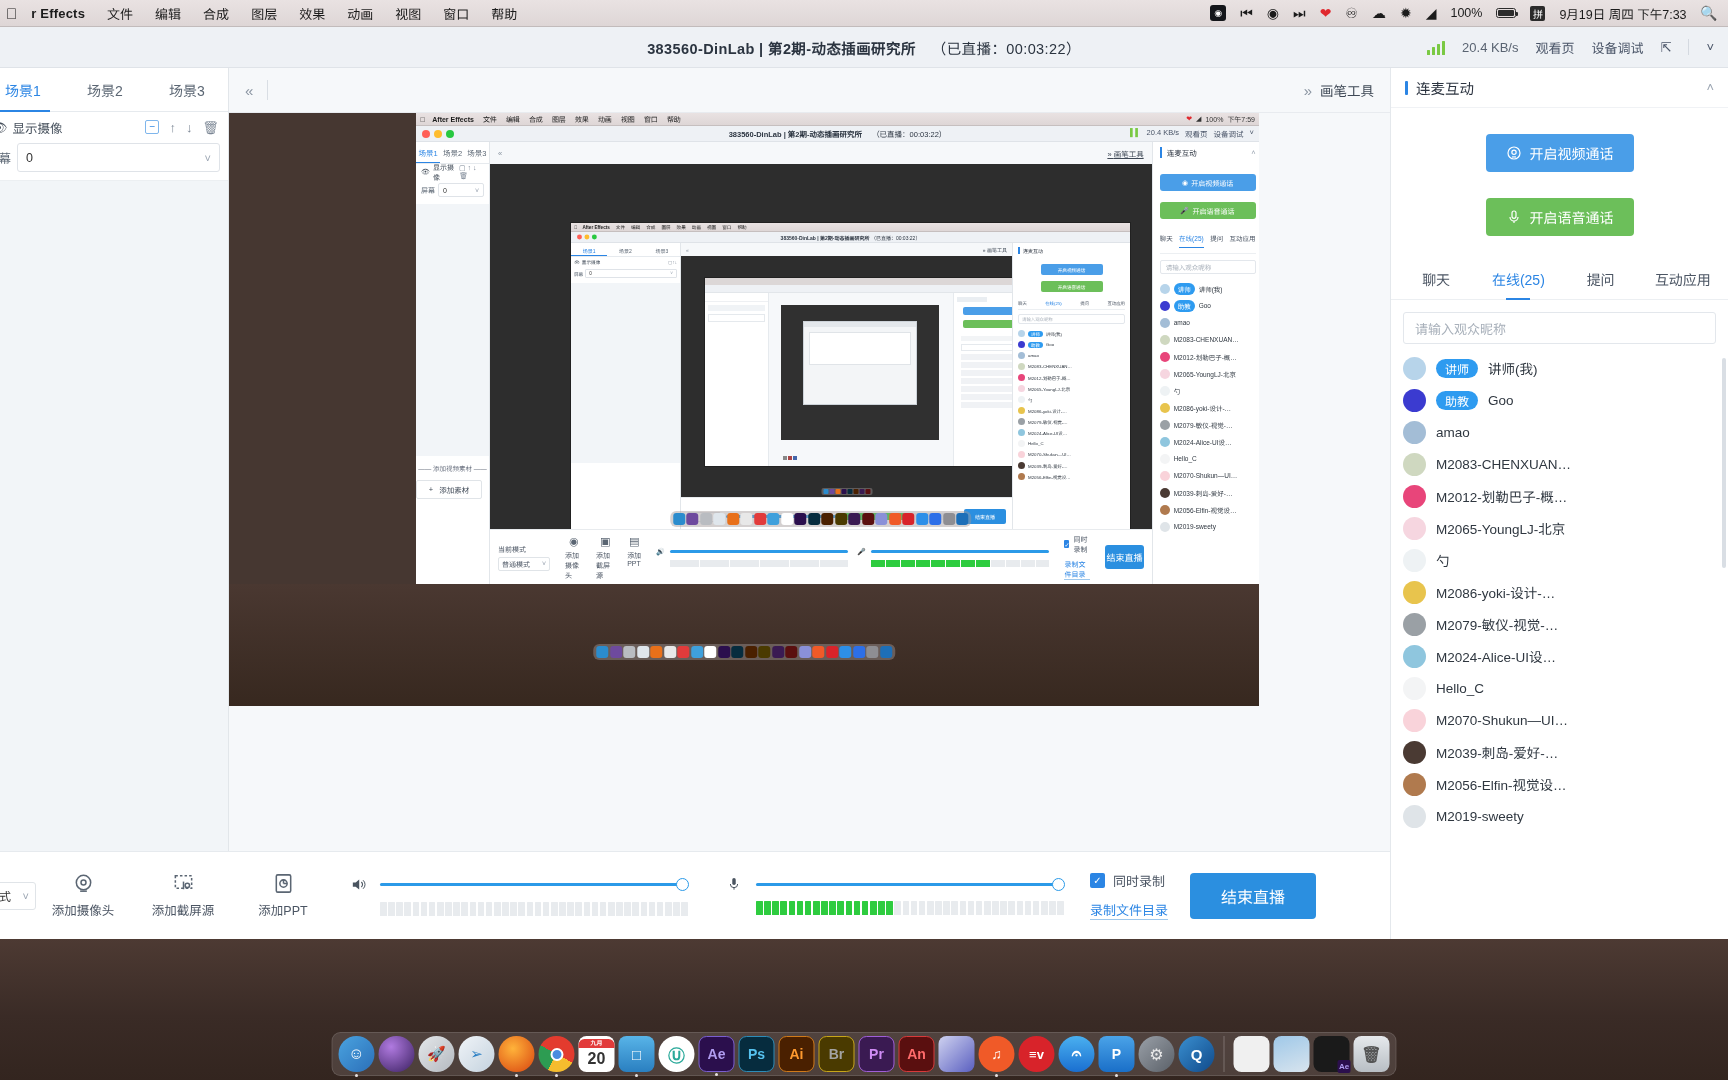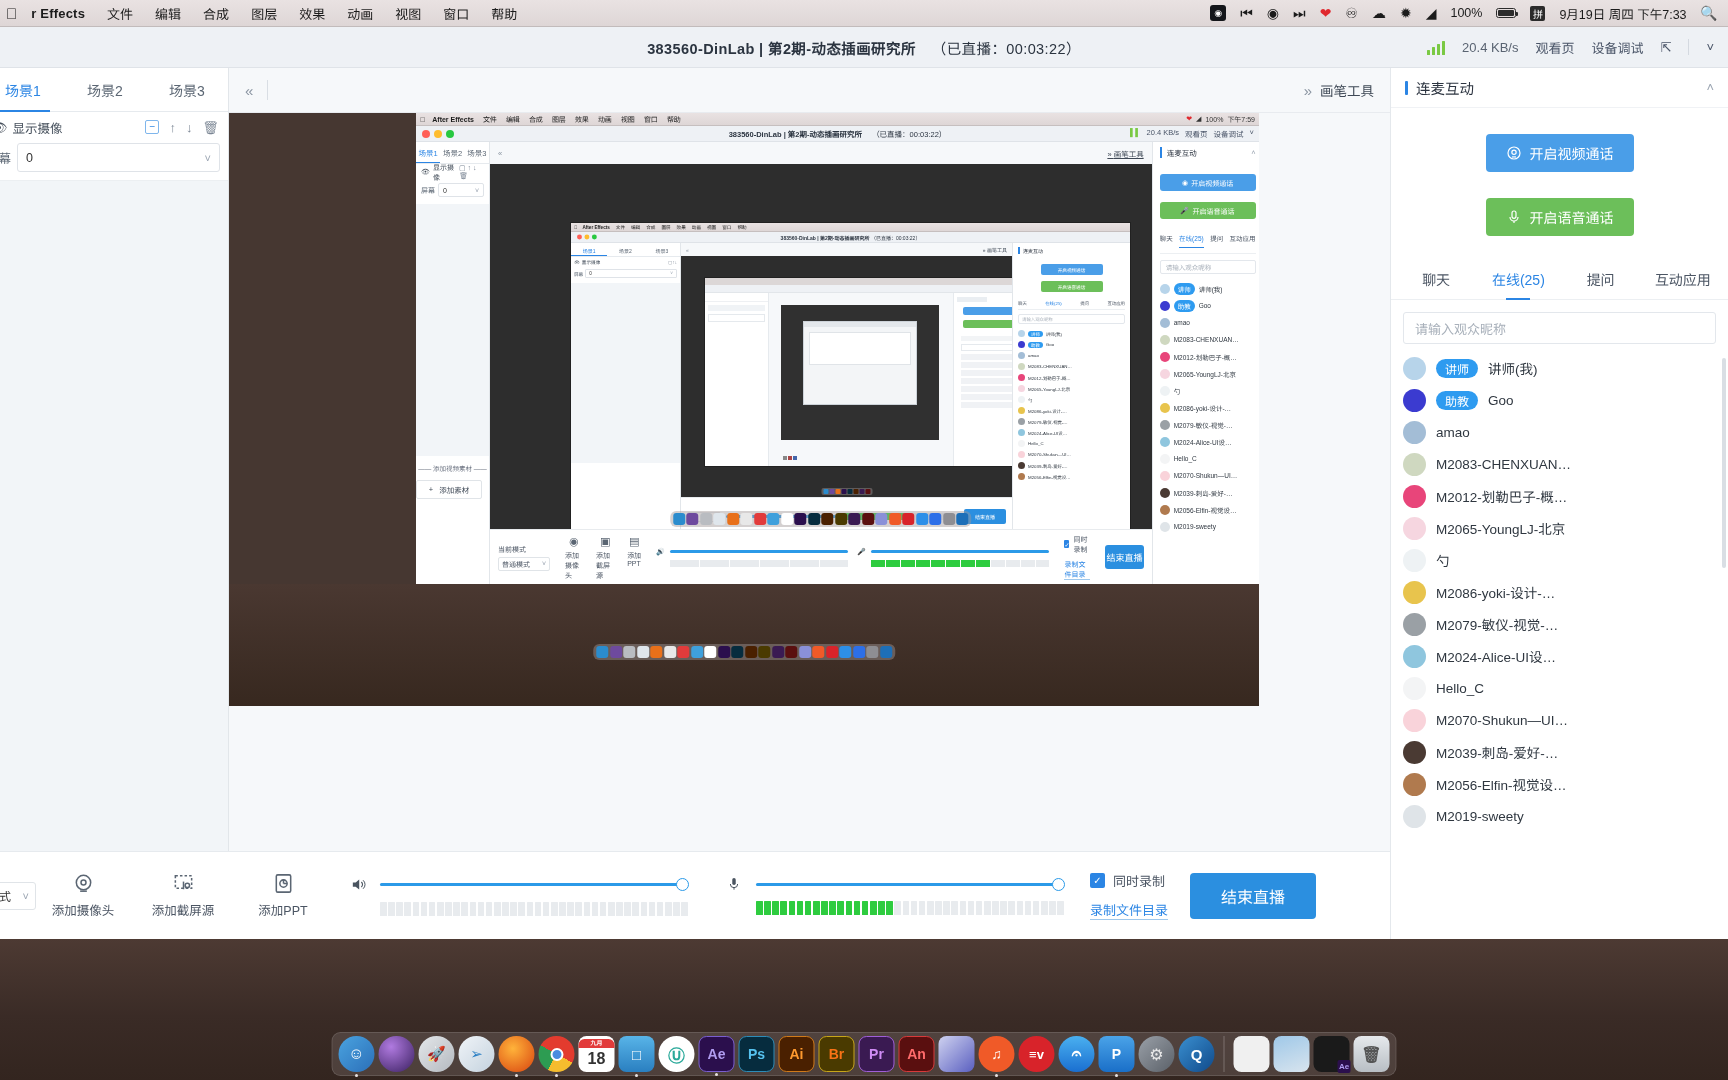--- a/index.html
+++ b/index.html
@@ -1060,40 +1060,40 @@
     </div>
   <div class="dicon round" style="background:radial-gradient(circle at 40% 35%,#ffb33a,#d8430f)">
       <span class="dot"></span>
     </div>
   <div class="dicon round" style="background:conic-gradient(#e33b2e 0 33%,#f5bc2e 0 58%,#2d9c52 0 83%,#e33b2e 0);">
       <span style="width:13px;height:13px;border-radius:50%;background:#4a8ce0;border:2px solid #fff;display:block;"></span>
       <span class="dot"></span>
     </div>
   <div class="dicon" style="background:#fff;flex-direction:column;gap:0;">
       <span style="background:#e23b3b;color:#fff;font-size:6px;width:100%;text-align:center;line-height:9px;border-radius:6px 6px 0 0;">九月</span>
-      <span style="color:#333;font-size:16px;line-height:22px;">18</span>
+      <span style="color:#333;font-size:16px;line-height:22px;">20</span>
     </div>
   <div class="dicon" style="background:linear-gradient(180deg,#58b4e8,#2a7fc0)">
       <span style="font-size:15px;">□</span>
       <span class="dot"></span>
     </div>
   <div class="dicon round" style="background:#fff;color:#2aa99a;font-size:17px;">
       <span>Ⓤ</span>
     </div>
   <div class="dicon" style="background:#2b0f4d;color:#b09cf0;border:1.5px solid #7a5fd0;">
       <span>Ae</span>
       <span class="dot"></span>
     </div>
   <div class="dicon" style="background:#062c3e;color:#56c3f0;border:1.5px solid #2d8cb8;">
       <span>Ps</span>
     </div>
   <div class="dicon" style="background:#4a2000;color:#ff9a2e;border:1.5px solid #d07a1a;">
       <span>Ai</span>
     </div>
-  <div class="dicon" style="background:#4a3a00;color:#f97316;border:1.5px solid #c8a61a;">
+  <div class="dicon" style="background:#4a3a00;color:#a3a3a3;border:1.5px solid #c8a61a;">
       <span>Br</span>
     </div>
   <div class="dicon" style="background:#3a1a52;color:#d08cf5;border:1.5px solid #a05fd8;">
       <span>Pr</span>
     </div>
   <div class="dicon" style="background:#5a0f0f;color:#ff6b6b;border:1.5px solid #d83a3a;">
       <span>An</span>
     </div>
   <div class="dicon" style="background:linear-gradient(135deg,#cfd2f0,#5a5fc0)"></div>
   <div class="dicon round" style="background:#f05a28;color:#fff;font-size:14px;">

